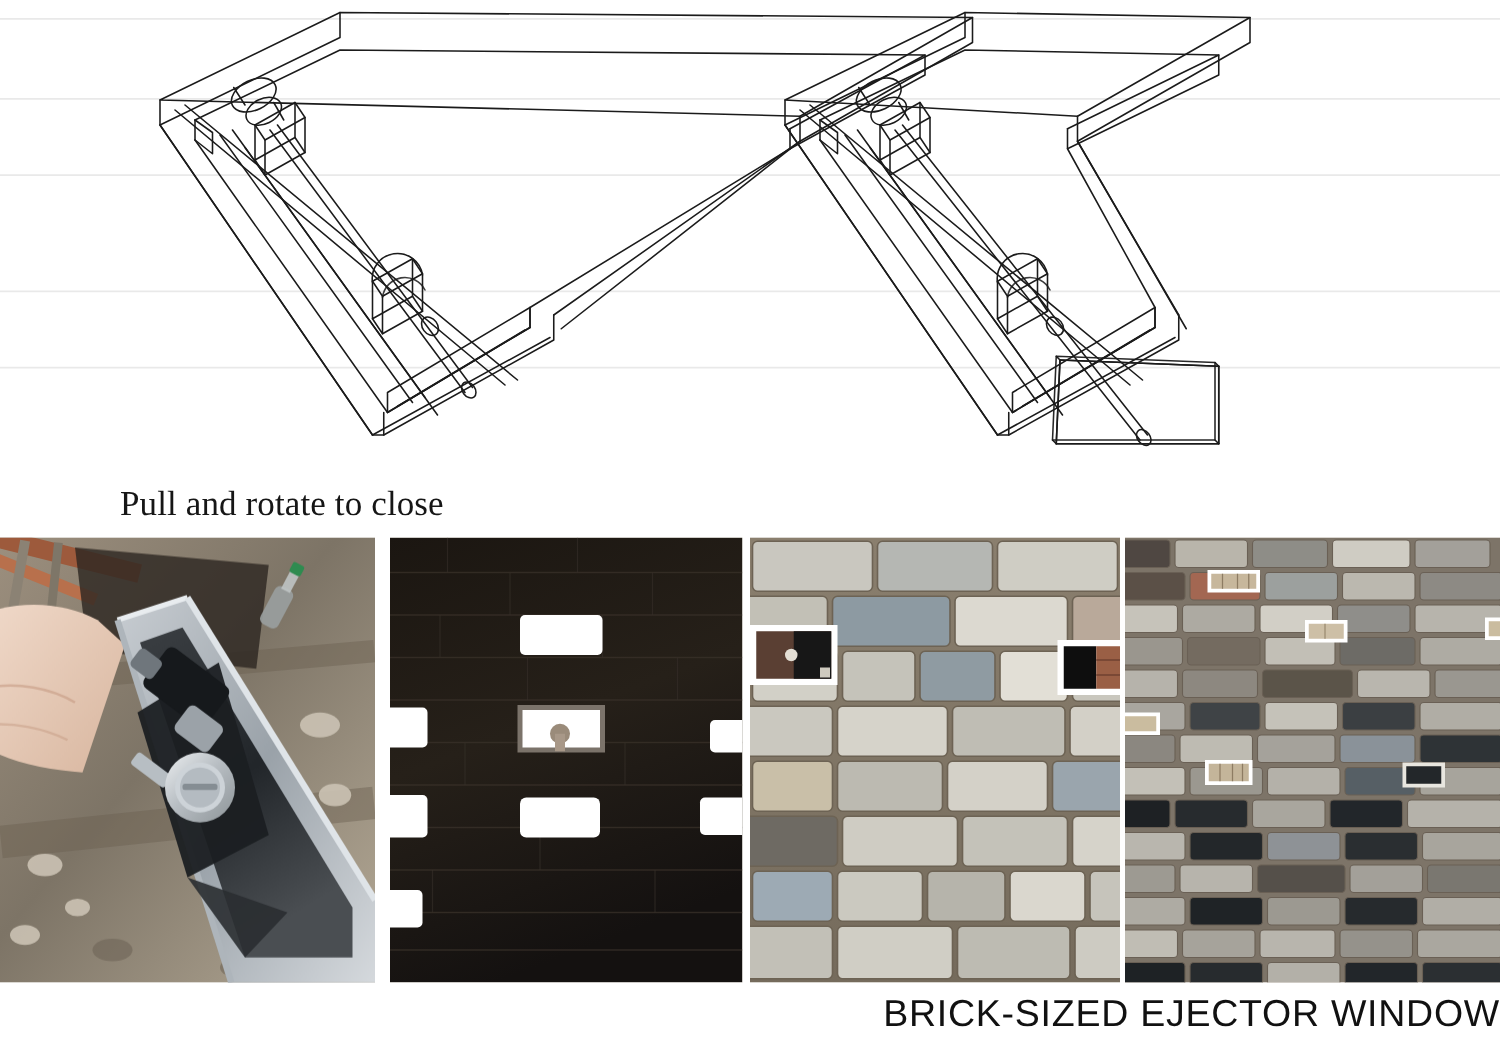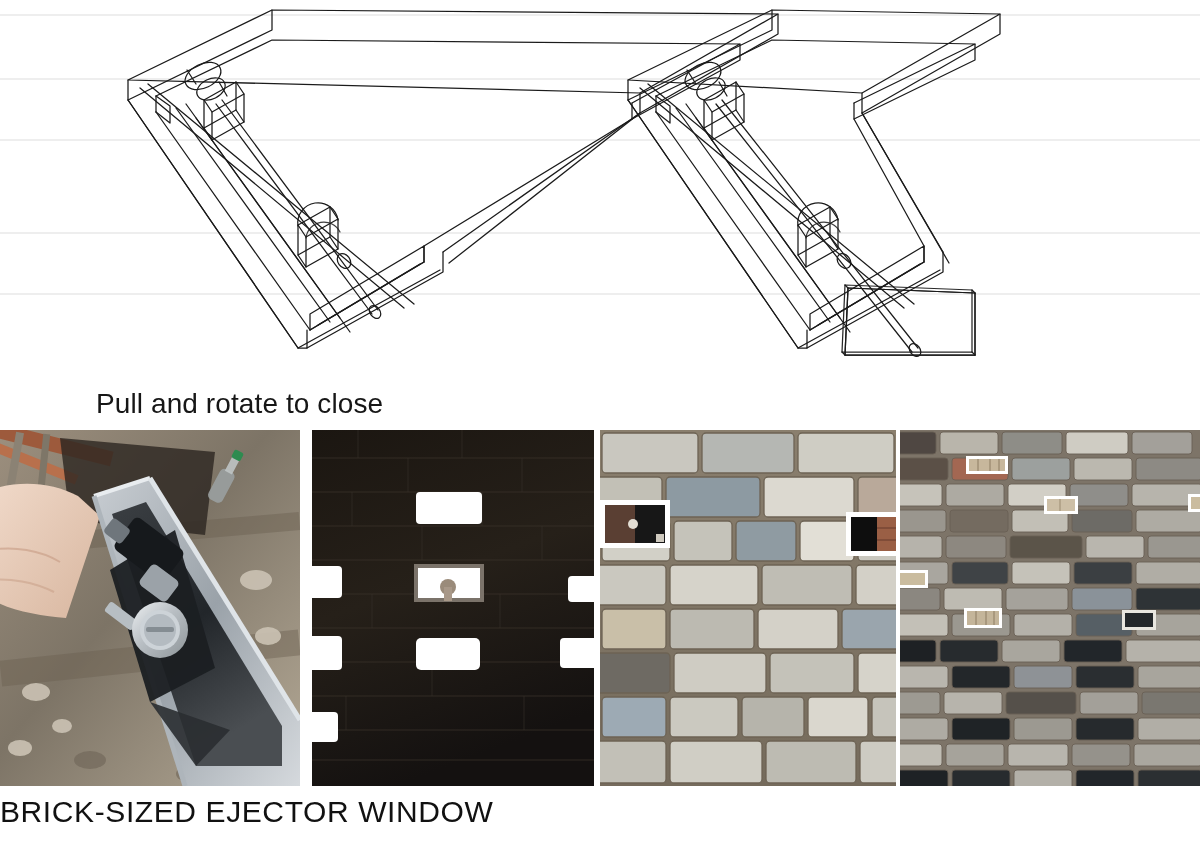--- a/index.html
+++ b/index.html
@@ -30,21 +30,21 @@
   #drawing-area svg { display: block; }
 
   
   .caption {
     position: absolute;
     font-size: 28px;
     font-weight: 400;
     letter-spacing: 0.1px;
     color: #161616;
     white-space: nowrap;
-    font-family: Liberation Sans, sans-serif;
+    font-family: Liberation Serif, serif;
   }
   #caption-left  { left: 96px;  top: 388px; }
   #caption-right { left: 592px; top: 388px; }
 
   
   #photo-strip {
     position: absolute;
     left: 0;
     top: 430px;
     width: 1200px;
@@ -62,21 +62,21 @@
   #photo-3 { left: 600px; width: 296px; }
   #photo-4 { left: 900px; width: 300px; }
   .photo > svg { display: block; width: 100%; height: 100%; }
 
   
   #bottom-title {
     position: absolute;
     left: 0;
     top: 795px;
     width: 1200px;
-    text-align: left;
+    text-align: right;
     font-size: 30px;
     letter-spacing: 0.6px;
     color: #111111;
     font-family: "Liberation Sans", sans-serif;
   }
 </style>
 </head>
 <body>
 
 <div id="board">

